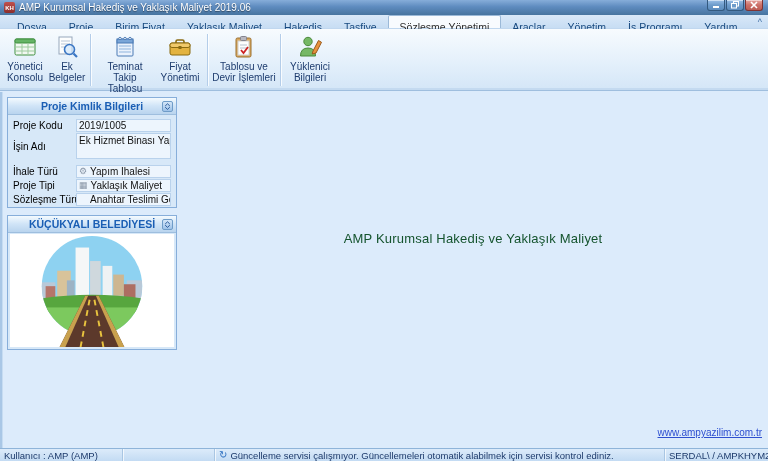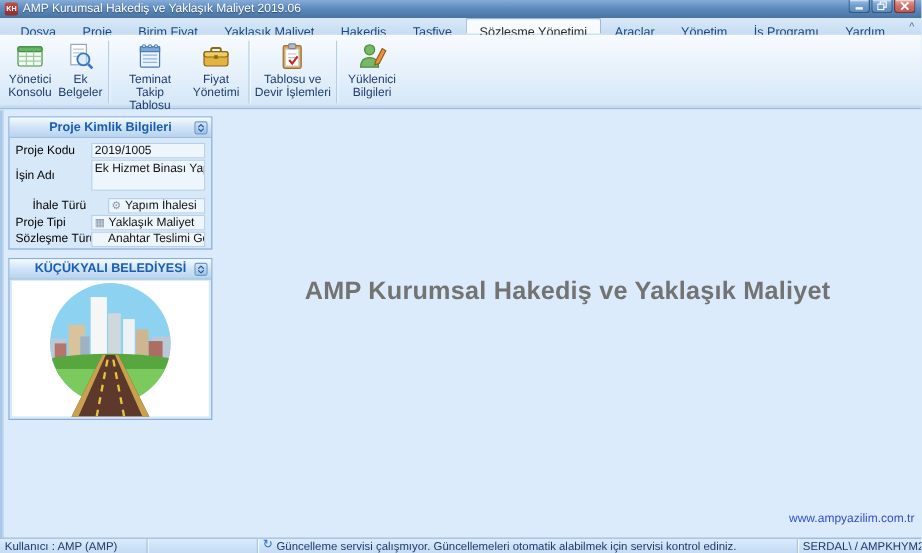--- a/index.html
+++ b/index.html
@@ -105,21 +105,21 @@
   }
   .panel-btn {
     position:absolute; right:3px; top:3px; width:11px; height:11px;
     border:1px solid #6f9cc8; border-radius:2px;
     background:linear-gradient(#d4e6f8,#9ec2e8);
     display:flex; align-items:center; justify-content:center;
   }
 
   .fields { padding:4px 5px 0; }
   .frow { display:flex; align-items:center; margin-bottom:1px; }
-  .frow.gap-top { margin-top:6px;margin-left:14px; }
+  .frow.gap-top { margin-top:6px; }
   .flabel {
     width:63px; flex:none; font-size:10px; color:#000; line-height:13px;
     white-space:nowrap;
   }
   .fbox {
     flex:1; min-width:0; height:13px; background:#edf5fd;
     border:1px solid #b9d2ec; font-size:10px; line-height:11px;
     padding:0 2px; display:flex; align-items:center;
     overflow:hidden; white-space:nowrap; color:#111;
   }
@@ -128,27 +128,27 @@
   .fbox.indent { padding-left:13px; }
 
   .logo-area {
     position:absolute; top:18px; left:2px; right:2px; bottom:2px;
     background:#fff; display:flex; align-items:center; justify-content:center;
     overflow:hidden;
   }
 
   .heading {
     position:absolute; left:178px; right:0; top:139px;
-    text-align:center; font-size:21px; font-weight:bold; color:#737373;
+    text-align:center; font-size:13px; font-weight:normal; color:#14532d;
     letter-spacing:0.2px;
   }
 
   .site-link {
     position:absolute; right:6px; bottom:10px;
-    font-size:10px; color:#2e4fd0; cursor:pointer;
+    font-size:10px; color:#2e4fd0; text-decoration:underline; cursor:pointer;
   }
 
   
   .statusbar {
     position:absolute; left:0; right:0; bottom:0; height:13px;
     background:linear-gradient(#dcebfa,#c3dbf3);
     border-top:1px solid #8fb4d9;
     display:flex; font-size:9.5px; color:#1d3a6b;
   }
   .scell {

